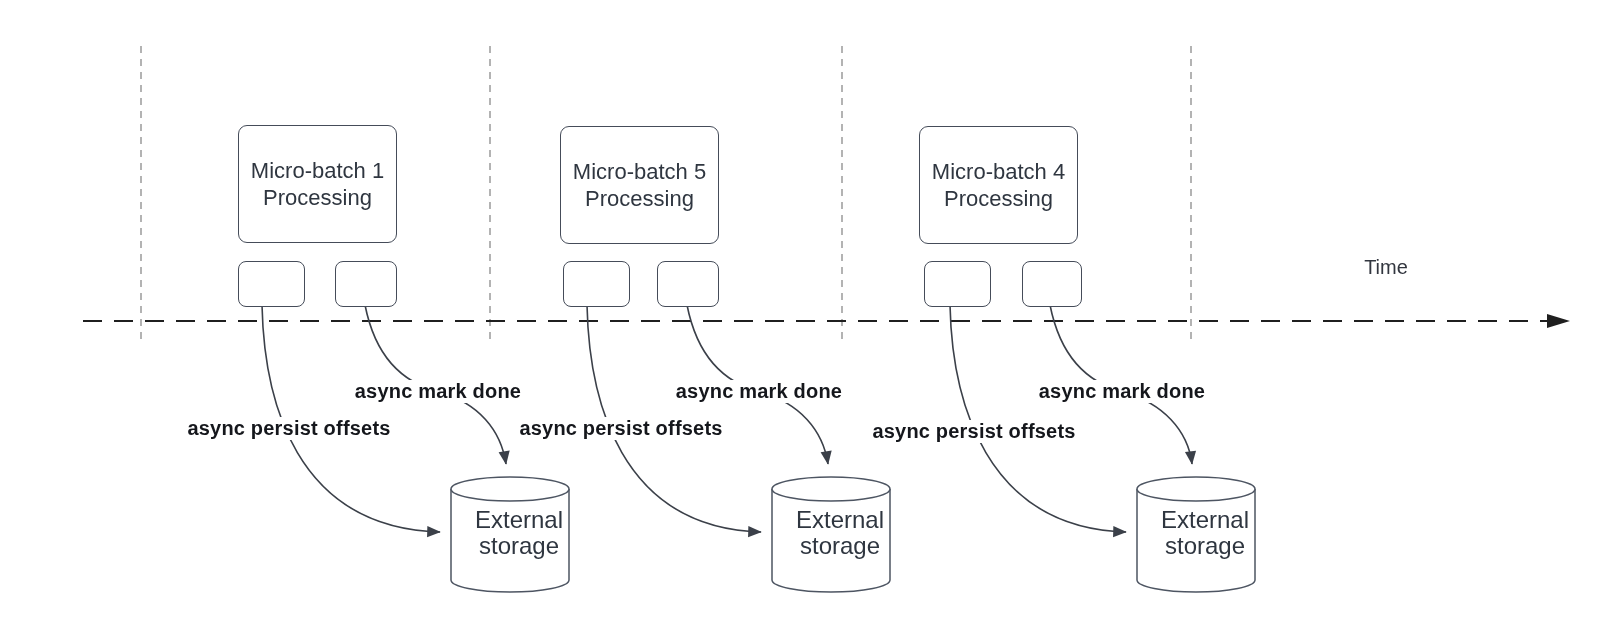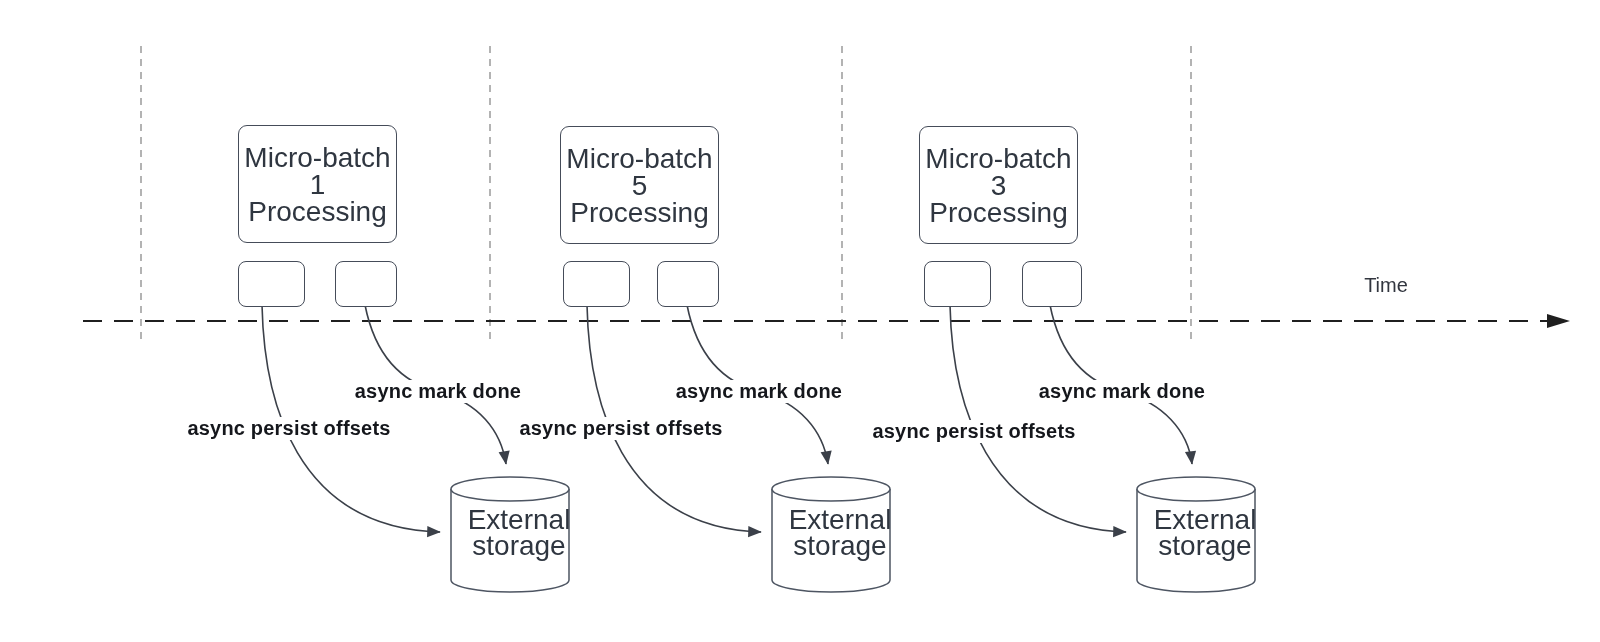--- a/index.html
+++ b/index.html
@@ -5,35 +5,35 @@
   html,body{margin:0;padding:0;background:#ffffff;}
   #stage{
     position:relative;width:1600px;height:642px;background:#ffffff;overflow:hidden;
     font-family:"Liberation Sans","DejaVu Sans",sans-serif;
   }
   #diagram-svg{position:absolute;left:0;top:0;width:1600px;height:642px;}
   .big-box{
     position:absolute;width:157px;height:116px;
     border:1.5px solid #454c59;border-radius:9px;background:#ffffff;
     display:flex;align-items:center;justify-content:center;text-align:center;
-    font-size:28px;line-height:27px;color:#2f3640;white-space:pre-line;
+    font-size:22px;line-height:27px;color:#2f3640;white-space:pre-line;
   }
   .small-box{
     position:absolute;height:44px;top:261px;
     border:1.5px solid #454c59;border-radius:8px;background:#ffffff;
   }
   .arrow-label{
     position:absolute;transform:translateX(-50%);
     background:#ffffff;padding:0 3px;
     font-size:20px;font-weight:bold;letter-spacing:.2px;color:#15171c;
     white-space:nowrap;
   }
   .storage-label{
     position:absolute;width:136px;text-align:center;
-    font-size:28px;line-height:26px;color:#2f3640;white-space:pre-line;
+    font-size:24px;line-height:26px;color:#2f3640;white-space:pre-line;
   }
   .time-label{
     position:absolute;transform:translateX(-50%);
     font-size:20px;color:#32363f;white-space:nowrap;
   }
 </style>
 </head>
 <body>
 
 <div id="stage">
@@ -75,21 +75,21 @@
     <g>
       <path d="M1137,489 L1137,580 A59,12 0 0 0 1255,580 L1255,489" fill="#ffffff" stroke="#4d5562" stroke-width="1.5"></path>
       <ellipse cx="1196" cy="489" rx="59" ry="12" fill="#ffffff" stroke="#4d5562" stroke-width="1.5"></ellipse>
     </g>
   </svg>
 
   <div class="big-box" style="left:238px;top:125px;">Micro-batch 1
 Processing</div>
   <div class="big-box" style="left:560px;top:126px;">Micro-batch 5
 Processing</div>
-  <div class="big-box" style="left:919px;top:126px;">Micro-batch 3
+  <div class="big-box" style="left:919px;top:126px;">Micro-batch 4
 Processing</div>
 
   <div class="small-box" style="left:238px;width:65px;"></div>
   <div class="small-box" style="left:335px;width:60px;"></div>
   <div class="small-box" style="left:563px;width:65px;"></div>
   <div class="small-box" style="left:657px;width:60px;"></div>
   <div class="small-box" style="left:924px;width:65px;"></div>
   <div class="small-box" style="left:1022px;width:58px;"></div>
 
   <div class="arrow-label" style="left:289px;top:417px;">async persist offsets</div>
@@ -99,15 +99,15 @@
   <div class="arrow-label" style="left:974px;top:420px;">async persist offsets</div>
   <div class="arrow-label" style="left:1122px;top:380px;">async mark done</div>
 
   <div class="storage-label" style="left:451px;top:507px;">External
 storage</div>
   <div class="storage-label" style="left:772px;top:507px;">External
 storage</div>
   <div class="storage-label" style="left:1137px;top:507px;">External
 storage</div>
 
-  <div class="time-label" style="left:1386px;top:274px;">Time</div>
+  <div class="time-label" style="left:1386px;top:256px;">Time</div>
 
 </div>
 
 </body></html>

